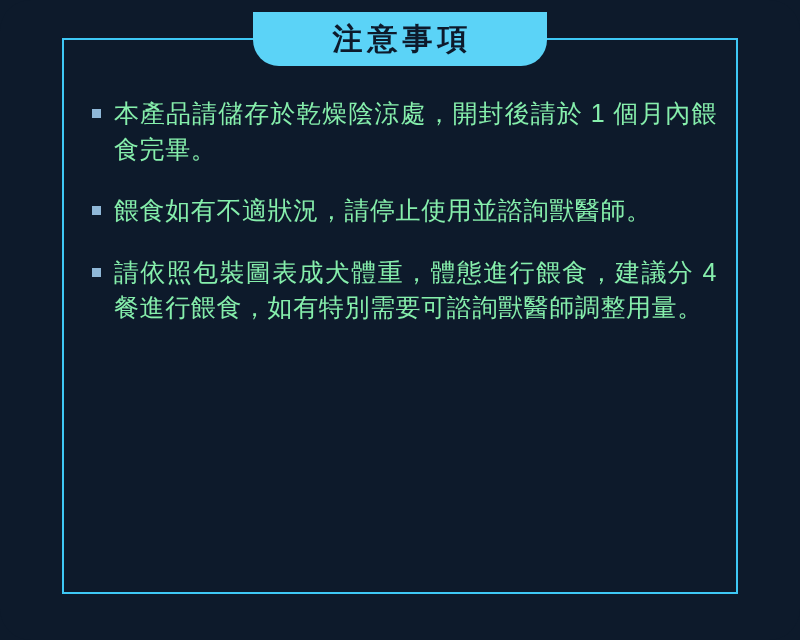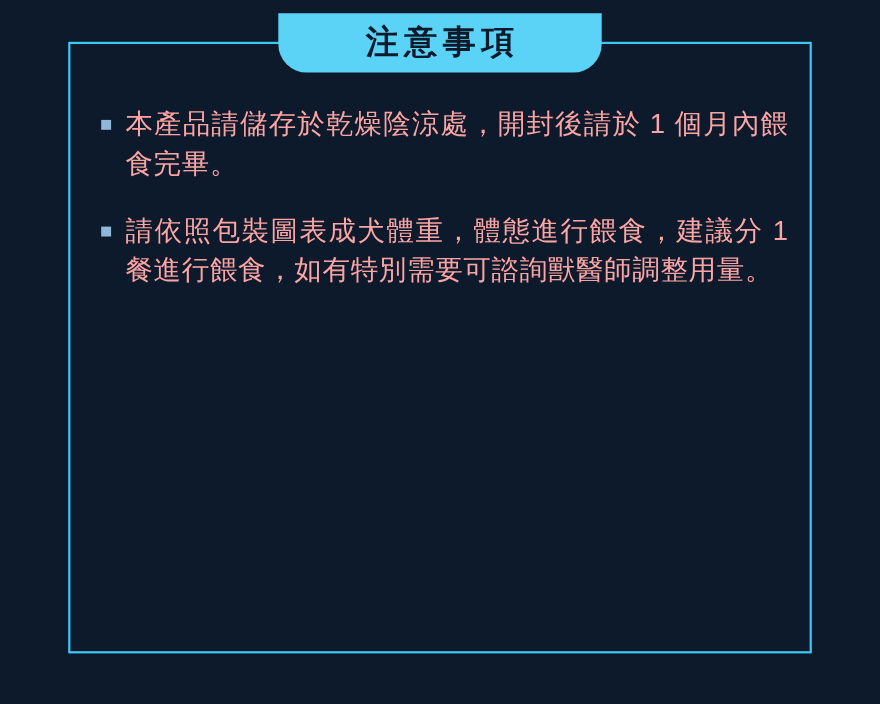--- a/index.html
+++ b/index.html
@@ -70,21 +70,21 @@
   .bullet {
     flex: 0 0 auto;
     width: 9px;
     height: 9px;
     background: #8fb8d8;
     margin-top: 13px;
     margin-right: 13px;
   }
   .item-text {
     flex: 1 1 auto;
-    color: #fca5a5;
+    color: #86efac;
     font-size: 25px;
     line-height: 1.42;
     letter-spacing: 0.6px;
     text-align: justify;
   }
 </style>
 </head>
 <body>
 
 <div class="page">
@@ -96,20 +96,24 @@
   </div>
 
   <div class="list">
 
     <div class="item">
       <span class="bullet"></span>
       <span class="item-text">本產品請儲存於乾燥陰涼處，開封後請於 1 個月內餵食完畢。</span>
     </div>
 
 
+    <div class="item">
+      <span class="bullet"></span>
+      <span class="item-text">餵食如有不適狀況，請停止使用並諮詢獸醫師。</span>
+    </div>
 
     <div class="item">
       <span class="bullet"></span>
-      <span class="item-text">請依照包裝圖表成犬體重，體態進行餵食，建議分 1 餐進行餵食，如有特別需要可諮詢獸醫師調整用量。</span>
+      <span class="item-text">請依照包裝圖表成犬體重，體態進行餵食，建議分 4 餐進行餵食，如有特別需要可諮詢獸醫師調整用量。</span>
     </div>
 
   </div>
 </div>
 
 </body></html>

